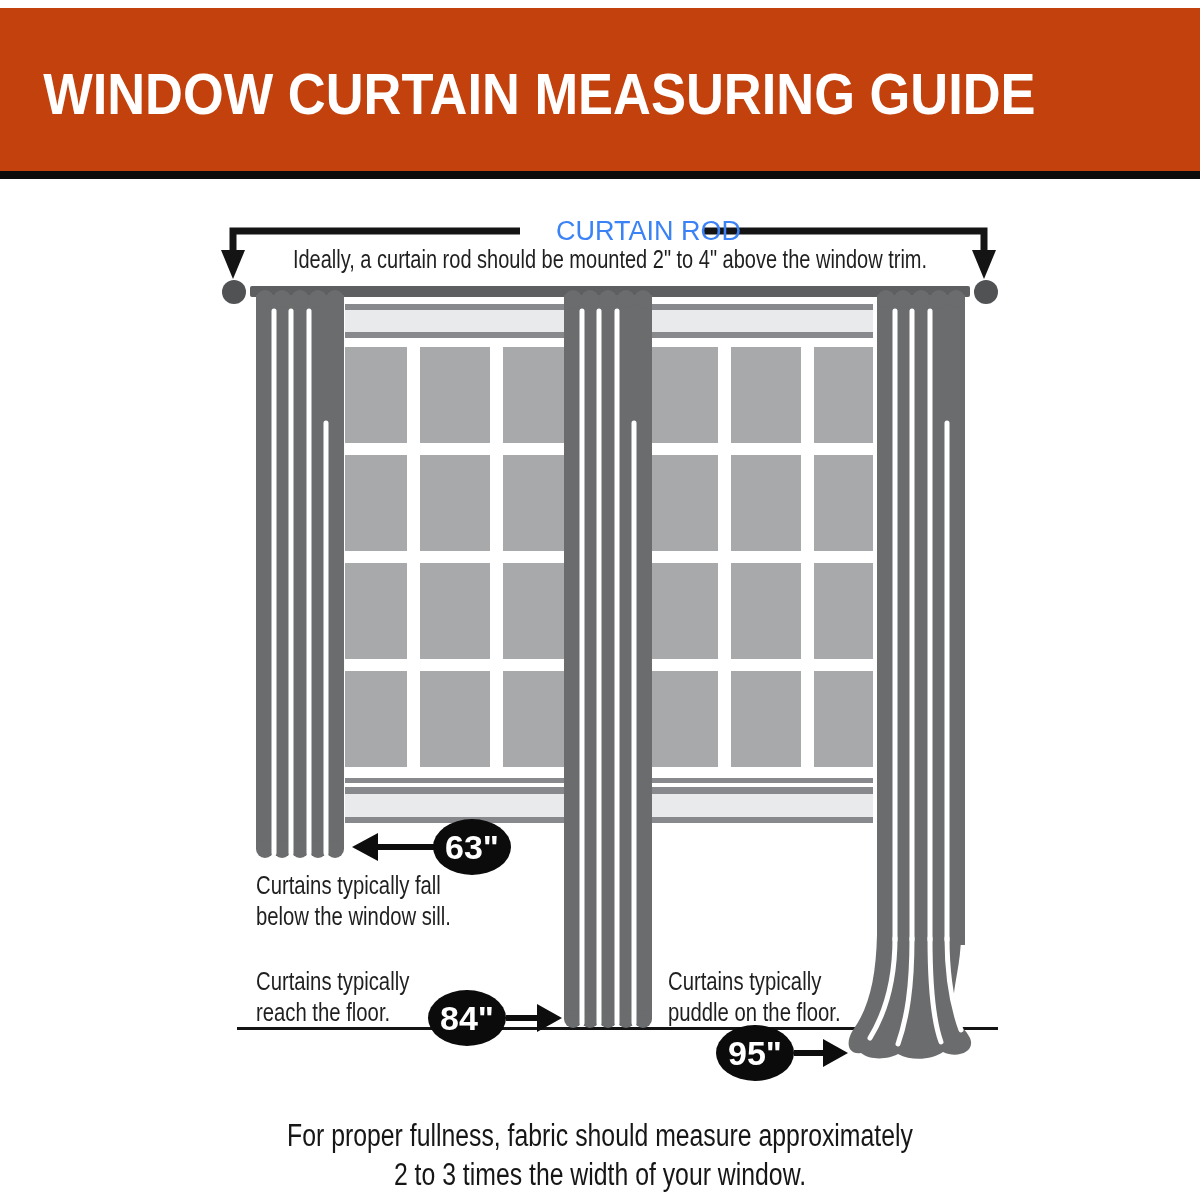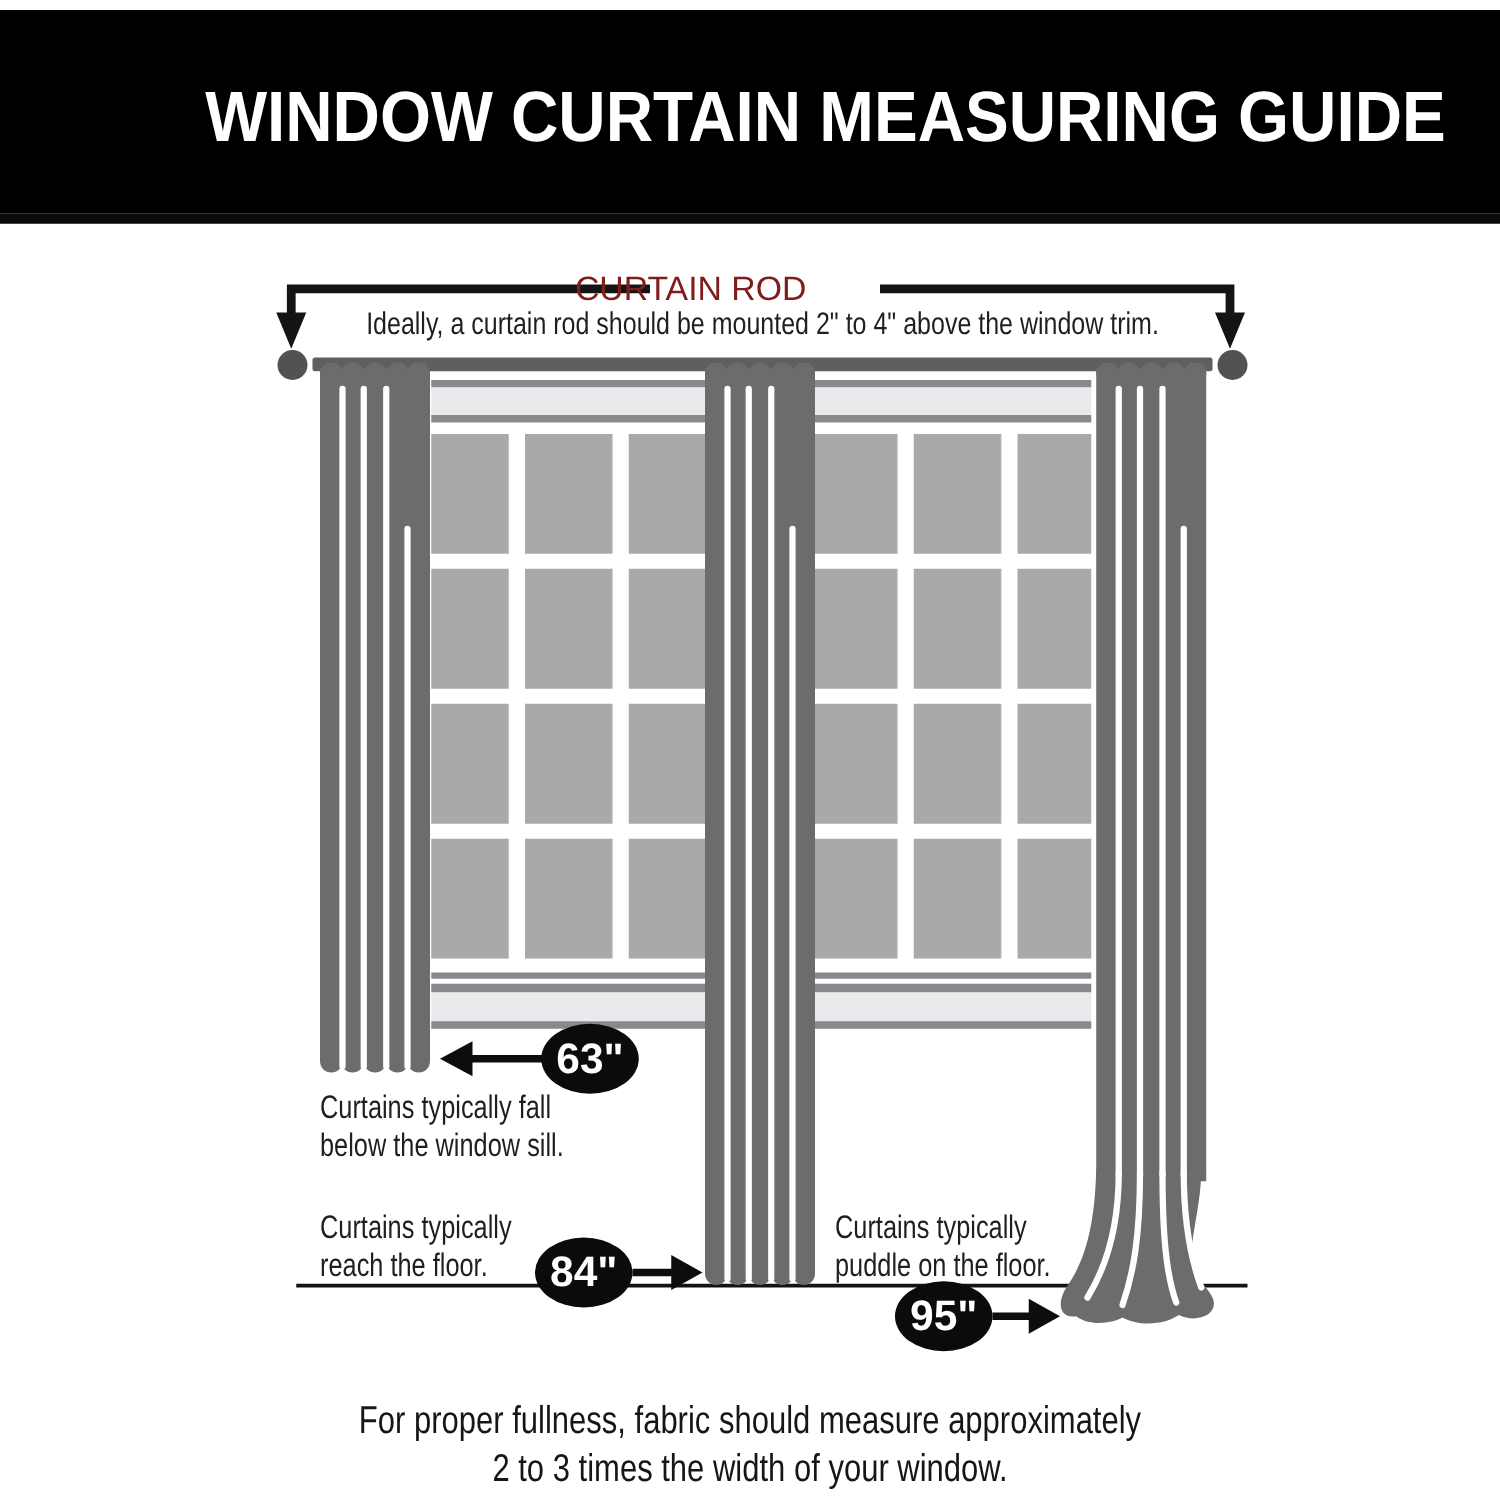--- a/index.html
+++ b/index.html
@@ -1,30 +1,30 @@
 <!DOCTYPE html>
 <html><head>
 <meta charset="utf-8">
 <style>
   html,body{margin:0;padding:0;background:#fff;}
   .stage{position:relative;width:1200px;height:1200px;background:#ffffff;overflow:hidden;
          font-family:"Liberation Sans", sans-serif;}
   
-  .banner{position:absolute;left:0;top:8px;width:1200px;height:163px;background:#000000;
-          display:flex;align-items:center;justify-content:flex-end;}
+  .banner{position:absolute;left:0;top:8px;width:1200px;height:163px;background:#c2410c;
+          display:flex;align-items:center;justify-content:flex-start;}
   .banner h1{margin:0;padding-top:8px;color:#ffffff;font-size:57px;font-weight:700;
              letter-spacing:0px;white-space:nowrap;transform:scaleX(.92);transform-origin:50% 50%;}
   .banner-underline{position:absolute;left:0;top:171px;width:1200px;height:8px;background:#0b0b0b;}
   
   .art{position:absolute;left:0;top:0;width:1200px;height:1200px;}
   
   .txt{position:absolute;color:#1f1f1f;font-size:26px;line-height:31px;white-space:nowrap;
        transform:scaleX(.78);transform-origin:0 0;}
-  .rod-label{position:absolute;left:460px;top:216px;width:300px;text-align:left;
-             color:#7f1d1d;font-size:27px;line-height:30px;white-space:nowrap;}
+  .rod-label{position:absolute;left:441px;top:216px;width:300px;text-align:right;
+             color:#3b82f6;font-size:27px;line-height:30px;white-space:nowrap;}
   .rod-note{position:absolute;left:20px;right:0;top:245px;text-align:center;color:#1f1f1f;
             font-size:25px;line-height:28px;white-space:nowrap;
             transform:scaleX(.80);transform-origin:50% 0;}
   .footer-note{position:absolute;left:0;right:0;top:1116px;text-align:center;color:#161616;
                font-size:31px;line-height:39px;transform:scaleX(.80);transform-origin:50% 0;}
   .badge{position:absolute;width:78px;height:56px;border-radius:50%;background:#0b0b0b;
          display:flex;align-items:center;justify-content:center;color:#ffffff;
          font-size:34px;font-weight:700;white-space:nowrap;}
 </style>
 </head>

